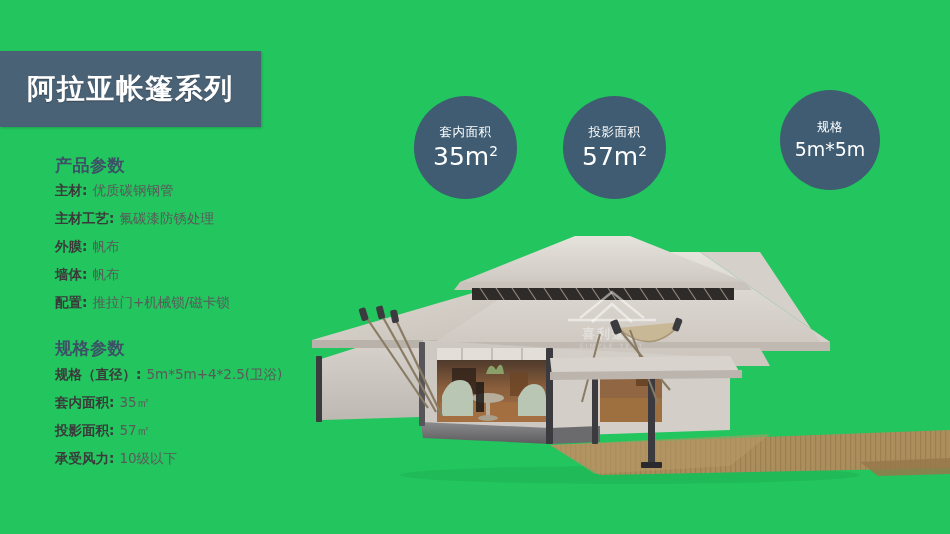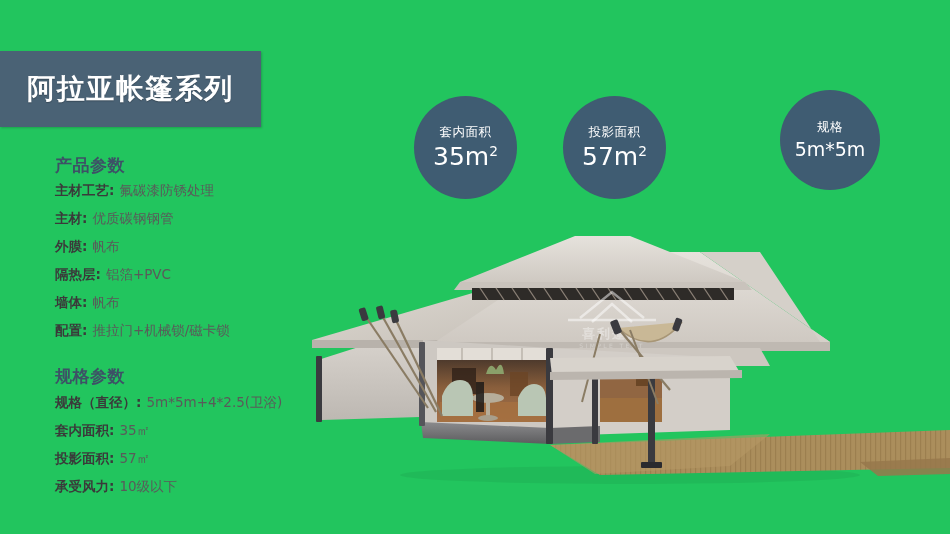--- a/index.html
+++ b/index.html
@@ -128,34 +128,30 @@
 
   <div id="title-banner">
     <span class="title-text">阿拉亚帐篷系列</span>
   </div>
 
   <div id="spec-column">
 
     <div class="section-heading">产品参数</div>
     <ul class="spec-list">
       <li class="spec-row">
+        <span class="spec-label">主材:</span>
+        <span class="spec-value">优质碳钢钢管</span>
+      </li>
+      <li class="spec-row">
         <span class="spec-label">主材工艺:</span>
         <span class="spec-value">氟碳漆防锈处理</span>
       </li>
       <li class="spec-row">
-        <span class="spec-label">主材:</span>
-        <span class="spec-value">优质碳钢钢管</span>
-      </li>
-      <li class="spec-row">
         <span class="spec-label">外膜:</span>
         <span class="spec-value">帆布</span>
-      </li>
-      <li class="spec-row">
-        <span class="spec-label">隔热层:</span>
-        <span class="spec-value">铝箔+PVC</span>
       </li>
       <li class="spec-row">
         <span class="spec-label">墙体:</span>
         <span class="spec-value">帆布</span>
       </li>
       <li class="spec-row">
         <span class="spec-label">配置:</span>
         <span class="spec-value">推拉门+机械锁/磁卡锁</span>
       </li>
     </ul>

